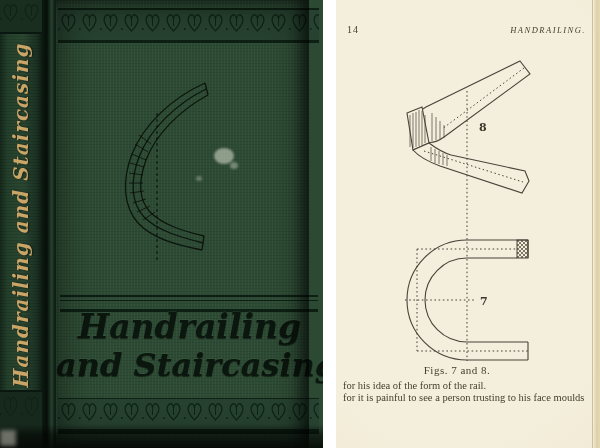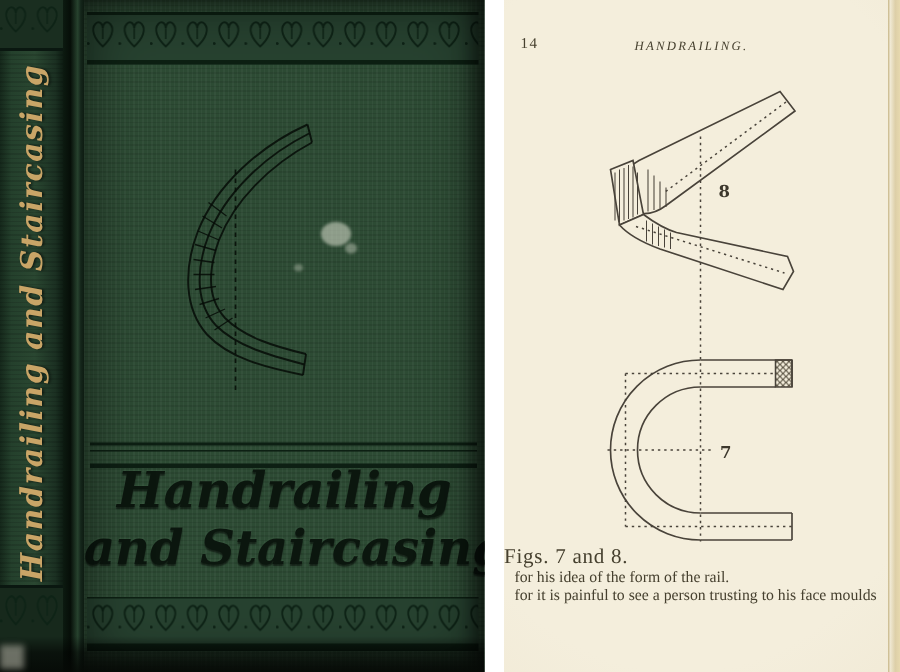--- a/index.html
+++ b/index.html
@@ -16,21 +16,21 @@
   .spine-band.top{top:0;height:32px;background:#1a2e20;border-bottom:2px solid #0a1710;}
   .spine-band.bottom{top:390px;height:58px;background:#17291c;border-top:2px solid #0a1710;}
   .spine-title{position:absolute;left:0;top:0;width:42px;height:448px;pointer-events:none;}
   .spine-title span{position:absolute;left:-169px;top:203px;width:380px;text-align:center;
          transform:rotate(-90deg);transform-origin:center;
          font-family:"DejaVu Serif",serif;font-style:italic;font-weight:bold;font-size:20px;
          color:#c9a567;letter-spacing:1px;text-shadow:0 1px 2px rgba(0,0,0,.6);white-space:nowrap;}
   .hinge{position:absolute;left:42px;top:0;width:14px;height:448px;
          background:linear-gradient(90deg,#0c1a10 0%,#060e08 35%,#27422e 70%,#14251a 85%,#0d1b11 100%);}
 
-  .cover{position:absolute;left:56px;top:0;width:267px;height:448px;background:#2d4b34;}
+  .cover{position:absolute;left:56px;top:0;width:213px;height:448px;background:#2d4b34;padding-left:40px;}
   .cover-texture{position:absolute;inset:0;
          background:
            repeating-linear-gradient(0deg,rgba(0,0,0,.09) 0 1px,transparent 1px 3px),
            repeating-linear-gradient(90deg,rgba(255,255,255,.035) 0 1px,transparent 1px 3px);}
   .cover-vignette{position:absolute;inset:0;box-shadow:inset 0 0 40px rgba(0,0,0,.55), inset -8px 0 12px rgba(0,0,0,.5);}
   .band{position:absolute;left:2px;width:261px;height:30px;background:#274230;
         border-top:2px solid #0d2013;border-bottom:3px solid #0d2013;}
   .band.top{top:8px;}
   .band.bottom{top:398px;border-top-width:1px;border-bottom-width:5px;}
   .band svg{display:block;width:100%;height:100%;}
@@ -53,25 +53,25 @@
   .corner-scuff{position:absolute;left:0px;top:430px;width:16px;height:16px;background:rgba(205,205,190,.5);filter:blur(2px);}
 
   
   .photo-right{position:absolute;left:336px;top:0;width:264px;height:448px;
         background:radial-gradient(130% 100% at 45% 45%,#f4eedc 55%,#ece3cc 100%);
         color:#46402f;overflow:hidden;}
   .page-edge{position:absolute;right:0;top:0;width:7px;height:448px;
         background:linear-gradient(90deg,rgba(216,201,160,0) 0%,#ddcfa8 55%,#e7d9ae 100%);
         border-left:1px solid #cfc096;}
   .pg-num{position:absolute;left:11px;top:24px;font-size:10px;letter-spacing:1px;}
-  .running-head{position:absolute;left:0;top:25px;width:250px;text-align:center;
+  .running-head{position:absolute;left:0;top:25px;width:250px;text-align:right;
         font-style:italic;font-size:8.5px;letter-spacing:1.5px;}
   .intro-line{position:absolute;left:9px;top:41px;width:250px;font-size:10.5px;}
   .figs{position:absolute;left:0;top:55px;width:264px;height:312px;}
-  .fig-caption{position:absolute;left:0;top:364px;width:242px;text-align:left;font-size:14px;letter-spacing:.5px;}
+  .fig-caption{position:absolute;left:0;top:364px;width:242px;text-align:center;font-size:11px;letter-spacing:.5px;}
   .para{position:absolute;left:7px;top:380px;width:252px;font-size:10.5px;line-height:11.6px;}
   .para .indent{padding-left:11px;}
 </style>
 </head>
 <body>
 
 <div class="stage">
 
   <div class="photo-left">
 

